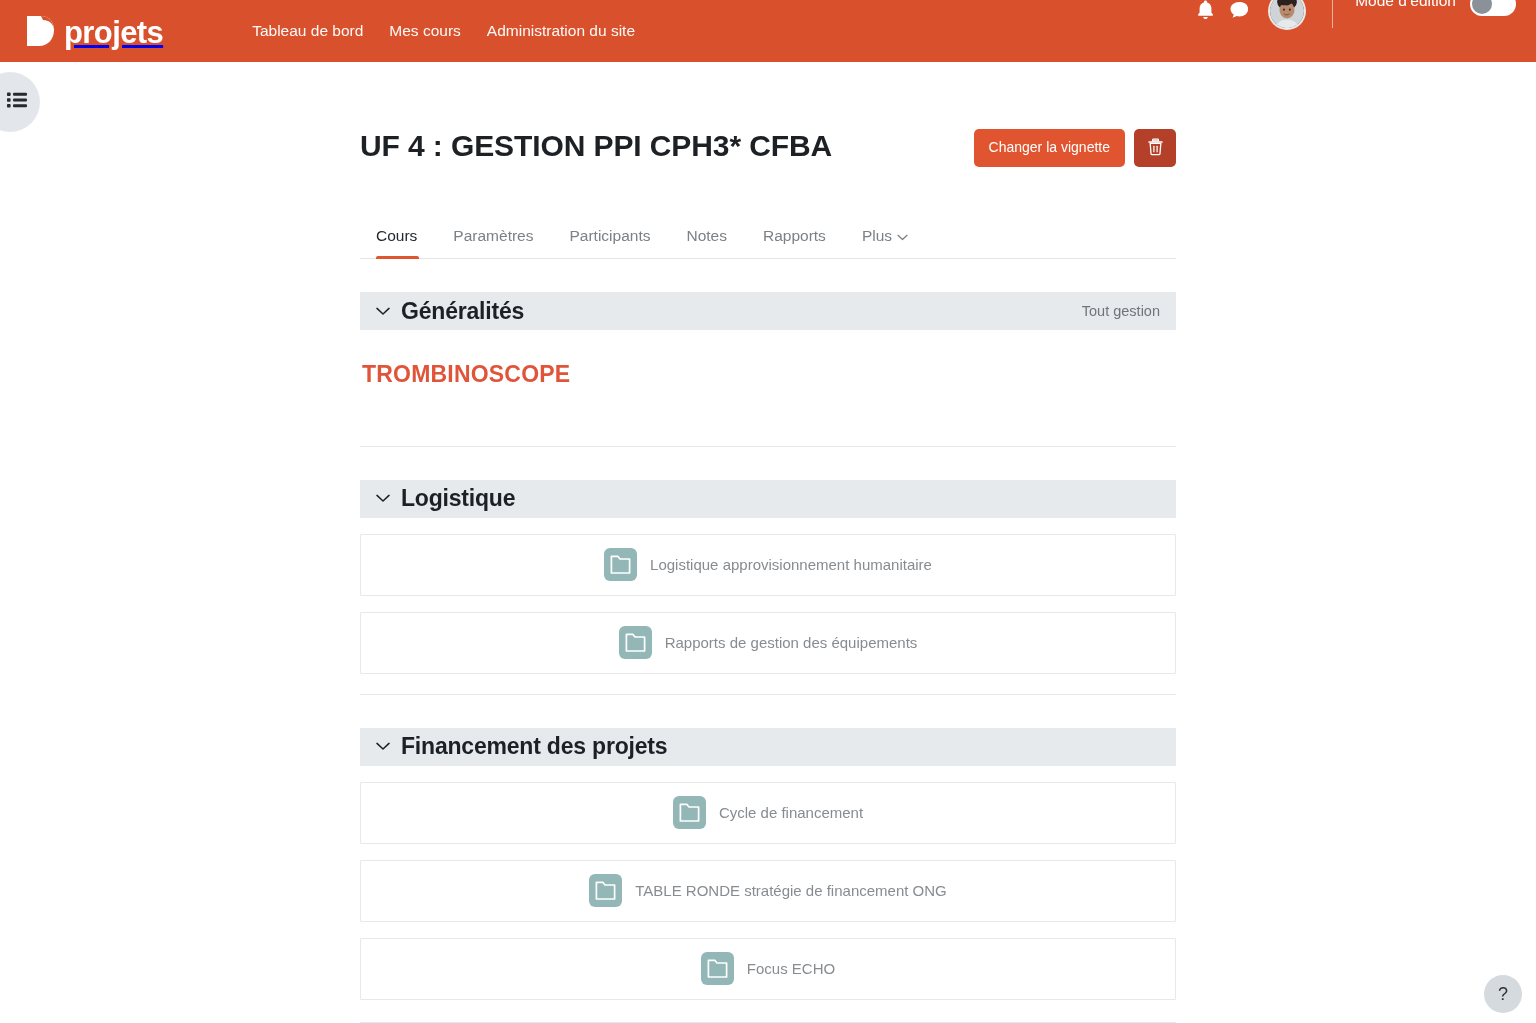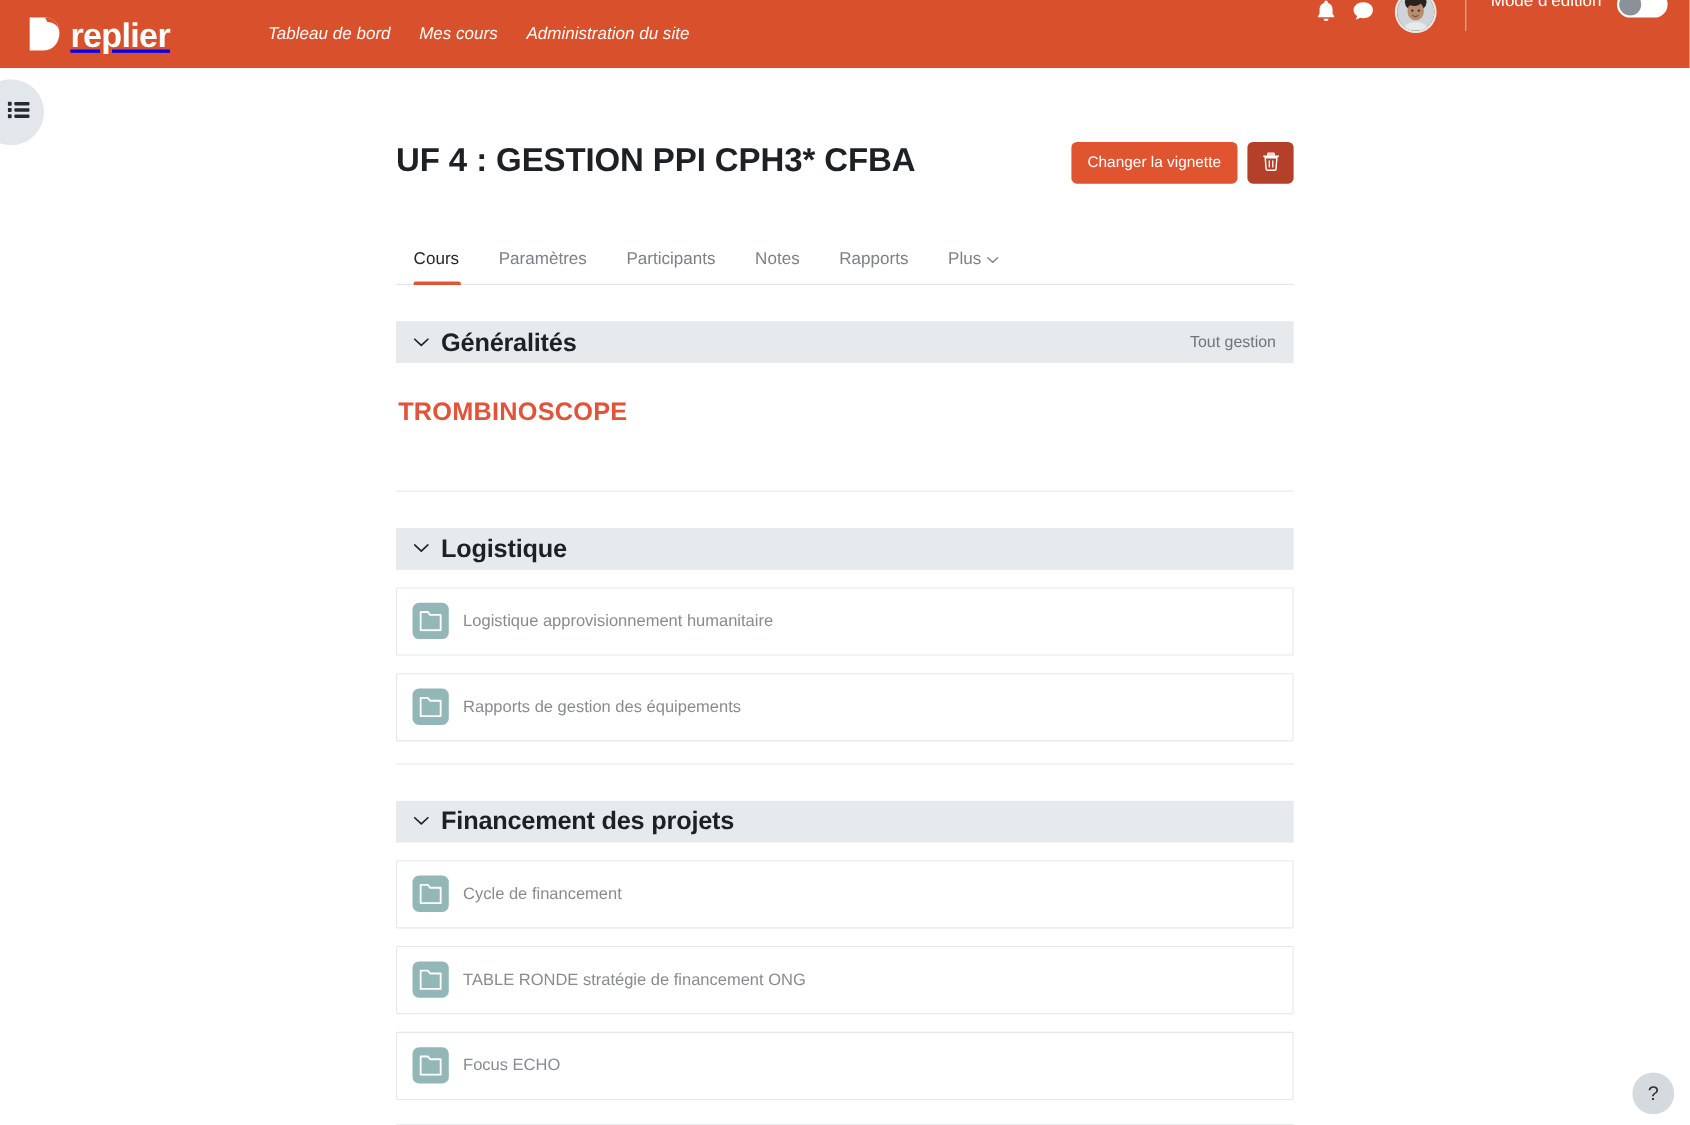--- a/index.html
+++ b/index.html
@@ -40,21 +40,20 @@
     margin-left: 89px;
     gap: 26px;
   }
   .nav-link {
     color: #ffffff;
     font-size: 15.5px;
     text-decoration: none;
     white-space: nowrap;
     cursor: pointer;
     opacity: .97;
-    font-style: italic;
   }
   .nav-right {
     margin-left: auto;
     display: flex; 
     height: 78px;
     padding-right: 20px;
   }
   .icon-btn {
     width: 34px; height: 34px;
     display: flex; align-items: center; justify-content: center;
@@ -246,20 +245,21 @@
   .activity-list { padding: 16px 0 0; }
   .activity {
     display: flex; align-items: center;
     border: 1px solid #e6e8ea;
     border-radius: 1px;
     height: 62px;
     padding: 0 14px;
     margin-bottom: 16px;
     background: #fff;
     cursor: pointer;
+    justify-content: center;
   }
   .activity:last-child { margin-bottom: 0; }
   .activity-icon {
     width: 33px; height: 33px;
     border-radius: 6px;
     background: #93b6b7;
     display: flex; align-items: center; justify-content: center;
     flex: 0 0 auto;
     margin-right: 13px;
   }
@@ -294,21 +294,21 @@
 <div class="navbar">
 
   <a class="brand" href="#">
     <span class="brand-mark">
       <svg viewBox="0 0 30 34" width="30" height="34" aria-hidden="true">
         <path d="M2 2 H16 C24 2 29 8 29 16 C29 25 23 32 14 32 H2 Z" fill="#ffffff"></path>
         <path d="M2 2 H16 C21 2 24 5 24 9 C24 13 20 15 15 15 H2 Z" fill="#d9512c" opacity="0"></path>
         <path d="M16 2 C24 2 29 8 29 16 C29 10 24 6 18 6 Z" fill="#d9512c"></path>
       </svg>
     </span>
-    <span class="brand-word">replier</span>
+    <span class="brand-word">projets</span>
   </a>
 
   <nav class="nav-links">
     <a class="nav-link" href="#">Tableau de bord</a>
     <a class="nav-link" href="#">Mes cours</a>
     <a class="nav-link" href="#">Administration du site</a>
   </nav>
 
   <div class="nav-right">
 

